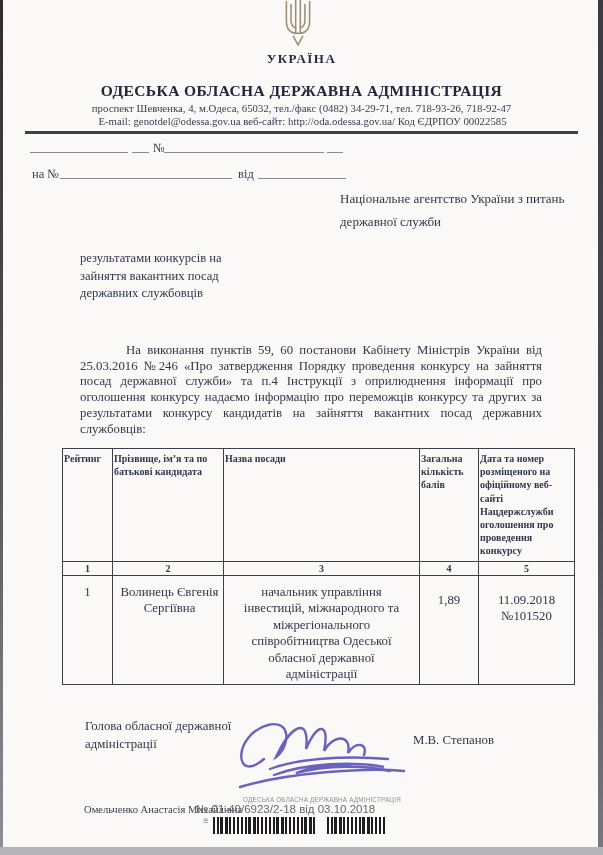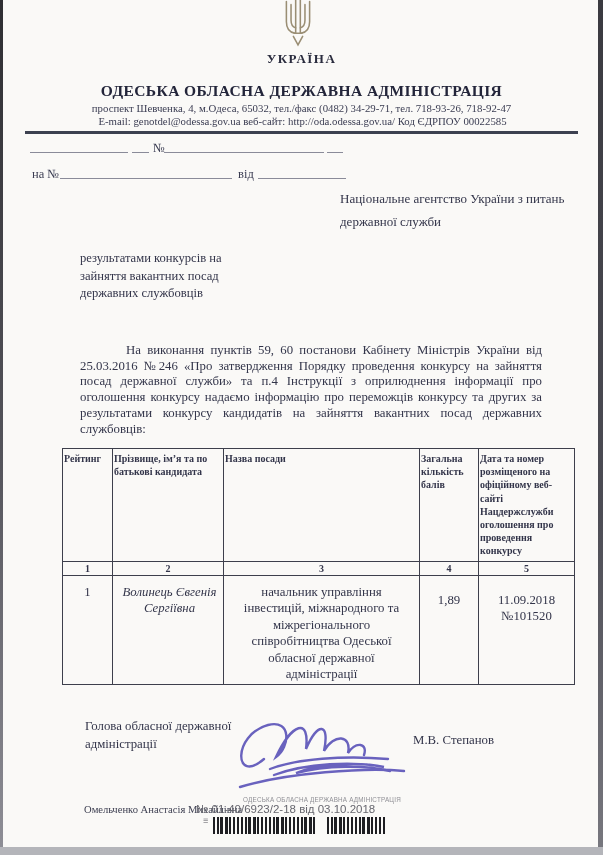--- a/index.html
+++ b/index.html
@@ -23,21 +23,21 @@
 
   .recipient { position:absolute; left:340px; top:187px; width:235px; font-size:13px; line-height:23px; color:#33354a; }
   .subject { position:absolute; left:80px; top:250px; width:200px; font-size:12.6px; line-height:17.5px; color:#33354a; }
   .body-par { position:absolute; left:80px; top:343px; width:462px; font-size:12.8px; line-height:15.7px; text-align:justify; text-indent:46px; color:#33354a; }
 
   table.doc-table { position:absolute; left:62px; top:448px; width:512px; border-collapse:collapse; table-layout:fixed; }
   .doc-table th, .doc-table td { border:1px solid #3d3f4c; color:#33354a; overflow:hidden; }
   .doc-table th { font-size:10px; line-height:13.2px; font-weight:bold; vertical-align:top; padding:3px 1px; height:112px; text-align:left;margin-top:16px; }
   .doc-table .num-row td { height:14px; font-size:10px; font-weight:bold; text-align:center; padding:0; line-height:13px; }
   .doc-table .data-row td { height:109px; font-size:12.8px; line-height:16.5px; vertical-align:top; text-align:center; padding-top:8px; }
-  .doc-table .c-name { text-align:center; padding-left:7px; padding-right:4px;font-style:italic; }
+  .doc-table .c-name { text-align:center; padding-left:7px; padding-right:4px; }
   .doc-table .c-pos { padding-left:13px; padding-right:13px; }
   .doc-table .c-score, .doc-table .c-date { padding-top:16px !important; }
 
   .sign-title { position:absolute; left:85px; top:718px; width:162px; font-size:12.8px; line-height:17.5px; color:#33354a; }
   .signer { position:absolute; left:413px; top:733px; font-size:12.8px; color:#33354a; }
   .signature-svg { position:absolute; left:226px; top:697px; width:185px; height:108px; }
 
   .executor { position:absolute; left:84px; top:804px; font-size:10.6px; color:#3f4153; }
   .stamp-org { position:absolute; left:222px; top:796px; width:200px; font-family:"Liberation Sans", sans-serif; font-size:6.3px; letter-spacing:0.2px; color:#8f8f95; text-align:center; }
   .stamp-ref { position:absolute; left:196px; top:803px; font-family:Liberation Sans, sans-serif; font-size:11.5px; color:#66666e; }

